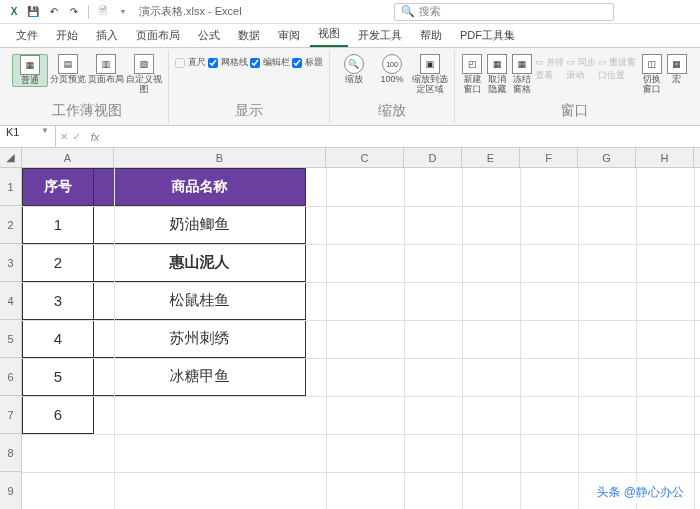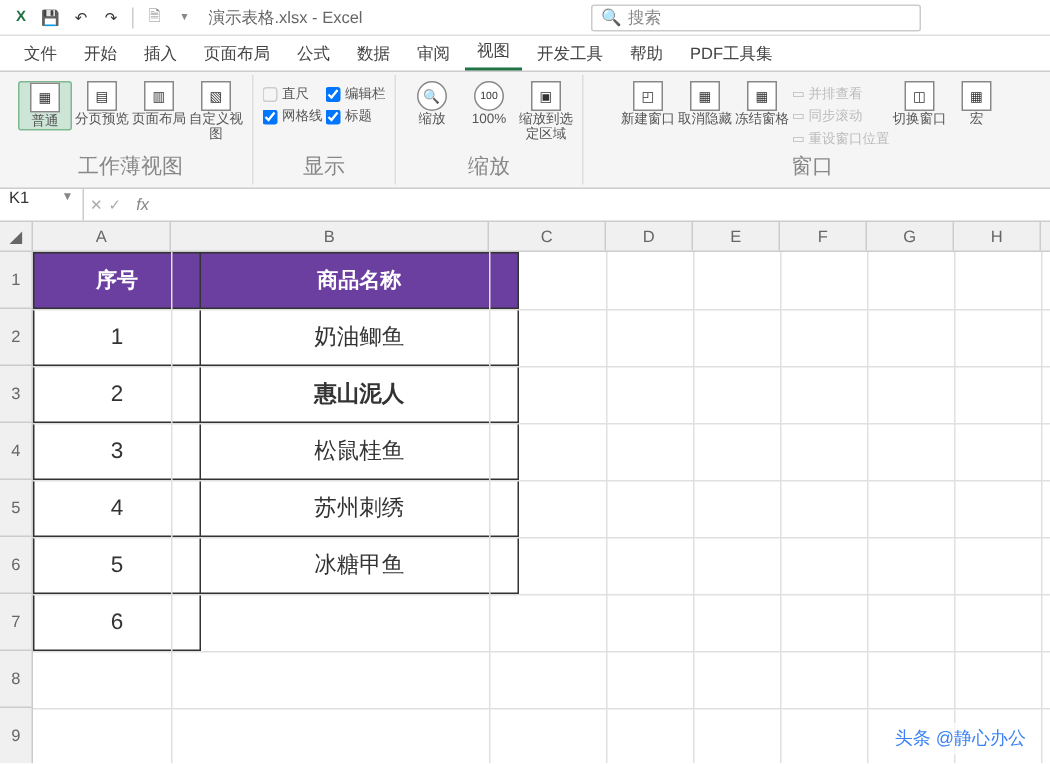--- a/index.html
+++ b/index.html
@@ -14,21 +14,21 @@
 .tab.active{border-bottom:2px solid #217346}
 .ribbon{height:78px;background:#f5f5f5;border-bottom:1px solid #ccc;display:flex;padding:2px 6px}
 .rgroup{display:flex;flex-direction:column;align-items:center;padding:2px 6px;border-right:1px solid #ddd}
 .rgroup:last-child{border-right:none}
 .rbtns{display:flex;gap:2px;flex:1;align-items:flex-start;padding-top:2px}
 .rbtn-lg{display:flex;flex-direction:column;align-items:center;width:36px;gap:1px;cursor:pointer}
 .rbtn-lg.sel{background:#cce5d7;border:1px solid #7fba8f;border-radius:2px}
 .ricon{width:20px;height:20px;border:1px solid #888;background:#fff;display:flex;align-items:center;justify-content:center;font-size:9px}
 .ricon.zoom{border-radius:50%}
 .rlbl{font-size:9px;color:#555;text-align:center;line-height:1.1}
-.rcol{display:flex;flex-direction:column;gap:2px;padding-top:2px;font-size:9px;color:#555}
+.rcol{display:flex;flex-direction:row;gap:2px;padding-top:2px;font-size:9px;color:#555}
 .rchk{display:flex;align-items:center;gap:3px}
 .rchk input{width:10px;height:10px}
 .rgname{font-size:14px;color:#888;margin-top:auto;padding-bottom:1px}
 .namebox{height:22px;border-bottom:1px solid #ccc;display:flex;align-items:center;background:#fff}
 .namecell{width:56px;padding:0 6px;font-size:11px;border-right:1px solid #ccc;height:100%;display:flex;align-items:flex-start}
 .namecell .arr{margin-left:auto;font-size:8px;color:#888}
 .fxlab{padding:0 6px;color:#888;font-style:italic;font-size:11px}
 .fxicons{display:flex;gap:4px;padding:0 4px;color:#aaa;font-size:10px}
 .sheet{display:flex;height:calc(509px - 148px);overflow:hidden;position:relative;background:#fff}
 .rowhdrs{width:22px;background:#f0f0f0;border-right:1px solid #ccc}
@@ -37,21 +37,21 @@
 .colarea{flex:1;display:flex;flex-direction:column}
 .colhdrs{height:20px;display:flex;background:#f0f0f0;border-bottom:1px solid #ccc}
 .colh{border-right:1px solid #ccc;display:flex;align-items:center;justify-content:center;font-size:11px;color:#666}
 .grid{position:relative;flex:1;background:#fff}
 .gline{position:absolute;background:#e0e0e0}
 .tbl{position:absolute;left:0;top:0}
 .thdr{display:flex;height:38px}
 .thdr>div{background:#6b3fa0;color:#fff;font-size:14px;font-weight:bold;display:flex;align-items:center;justify-content:center;border:1px solid #333}
 .trow{display:flex;height:38px}
 .trow>div{background:#fff;border:1px solid #333;border-top:none;display:flex;align-items:center;justify-content:center;font-size:15px}
-.colA{width:112px}
+.colA{width:72px}
 .colB{width:212px}
 .watermark{position:absolute;right:10px;bottom:6px;font-size:12px;color:#3b82f6;background:rgba(255,255,255,0.7);padding:2px 6px;border-radius:3px}
 </style>
 </head>
 <body>
 
 <div class="titlebar">
   <span class="qat-icon" style="color:#217346;font-weight:bold">X</span>
   <span class="qat-icon" style="color:#7b4fc9">💾</span>
   <span class="qat-icon">↶</span>

